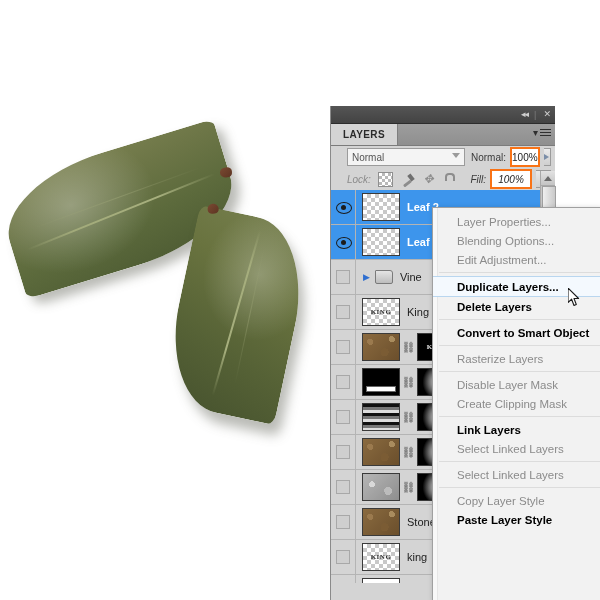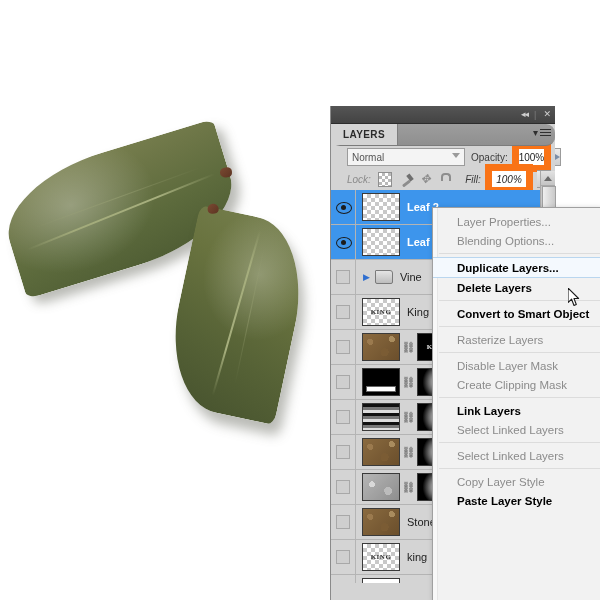--- a/index.html
+++ b/index.html
@@ -73,21 +73,21 @@
   .panel-titlebar{
     height:17px;background:linear-gradient(180deg,#555555,#434343);
     display:flex;align-items:center;justify-content:flex-end;
     padding-right:5px;border-bottom:1px solid #2c2c2c;
   }
   .tb-icon{color:#cfcfcf;font-size:9px;margin-left:7px;line-height:1;letter-spacing:-1px;}
   .tb-sep{color:#7d7d7d;font-size:9px;margin-left:6px;}
 
   .panel-tabbar{
     height:21px;background:linear-gradient(180deg,#9d9d9d,#8f8f8f);
-    display:flex;align-items:stretch;border-bottom:1px solid #7b7b7b;position:relative;border-radius:9px;
+    display:flex;align-items:stretch;border-bottom:1px solid #7b7b7b;position:relative;
   }
   .tab-active{
     background:#d4d4d4;padding:0 12px;display:flex;align-items:center;
     font-size:10px;font-weight:bold;letter-spacing:.4px;color:#2a2a2a;
     border-right:1px solid #7e7e7e;
   }
   .tab-menu-btn{
     position:absolute;right:4px;top:3px;display:flex;align-items:center;gap:2px;
     color:#2f2f2f;font-size:10px;line-height:1;
   }
@@ -100,21 +100,21 @@
     margin-left:12px;
   }
   .blend-select{
     flex:0 0 112px;height:16px;background:#f4f4f4;border:1px solid #9b9b9b;
     display:flex;align-items:center;padding-left:4px;font-size:10px;color:#555;
     position:relative;
   }
   .blend-select .caret{position:absolute;right:4px;top:4px;border-left:4px solid transparent;border-right:4px solid transparent;border-top:5px solid #9a9a9a;}
   .opacity-label,.fill-label{font-size:10px;color:#3a3a3a;margin-left:2px;}
   .num-box{
-    width:38px;height:16px;background:#fff;border:7px solid #f97316;
+    width:38px;height:16px;background:#fff;border:2px solid #f97316;
     font-size:10px;display:flex;align-items:center;justify-content:center;color:#222;
   }
   .spin-btn{
     width:14px;height:16px;background:linear-gradient(180deg,#eaeaea,#cfcfcf);
     border:1px solid #9b9b9b;border-left:none;display:flex;align-items:center;justify-content:center;
   }
   .spin-btn .tri{border-top:3px solid transparent;border-bottom:3px solid transparent;border-left:5px solid #7b8ea8;}
   .lock-row{color:#8d8d8d;font-style:italic;}
   .lock-txt{font-size:10px;color:#8b8b8b;margin-right:3px;}
   .lock-ico{width:13px;height:13px;margin-right:4px;display:inline-block;position:relative;}
@@ -263,21 +263,21 @@
             <i></i>
           </span>
       </div>
     </div>
 
     <div class="blend-row">
       <div class="blend-select">
         <span>Normal</span>
         <span class="caret"></span>
       </div>
-      <span class="opacity-label">Opacity:</span>
+      <span class="opacity-label">Normal:</span>
       <div class="num-box">100%</div>
       <div class="spin-btn">
           <span class="tri"></span>
         </div>
     </div>
 
     <div class="lock-row">
       <span class="lock-txt">Lock:</span>
       <span class="lock-ico ico-checker"></span>
       <span class="lock-ico ico-brush"></span>
@@ -398,20 +398,21 @@
         </div>
       <div class="scroll-thumb"></div>
     </div>
   </div>
 
   <div id="context-menu">
     <div class="gutter"></div>
     <div class="menu-inner" id="menu-inner">
         <div class="menu-item tall disabled">Layer Properties...</div>
         <div class="menu-item tall disabled">Blending Options...</div>
+        <div class="menu-item tall disabled">Edit Adjustment...</div>
         <div class="menu-sep"></div>
         <div class="menu-item tall bold highlight">Duplicate Layers...</div>
         <div class="menu-item tall bold">Delete Layers</div>
         <div class="menu-sep"></div>
         <div class="menu-item tall bold">Convert to Smart Object</div>
         <div class="menu-sep"></div>
         <div class="menu-item tall disabled">Rasterize Layers</div>
         <div class="menu-sep"></div>
         <div class="menu-item tall disabled">Disable Layer Mask</div>
         <div class="menu-item tall disabled">Create Clipping Mask</div>

